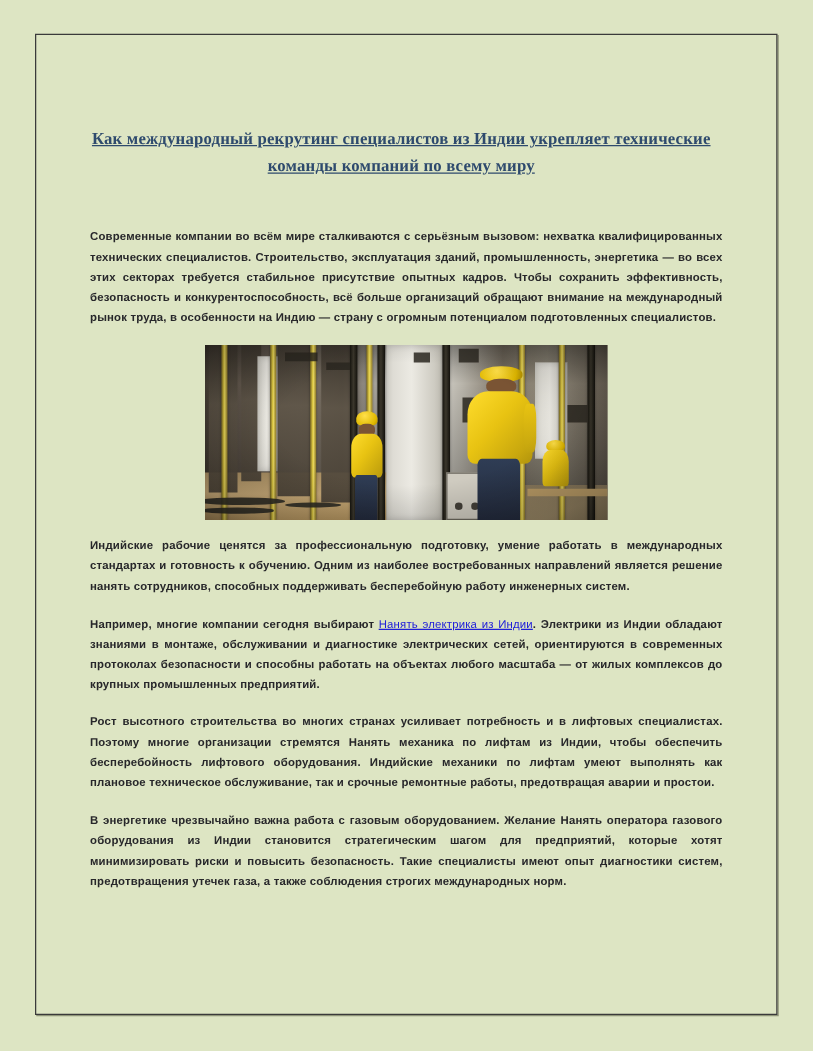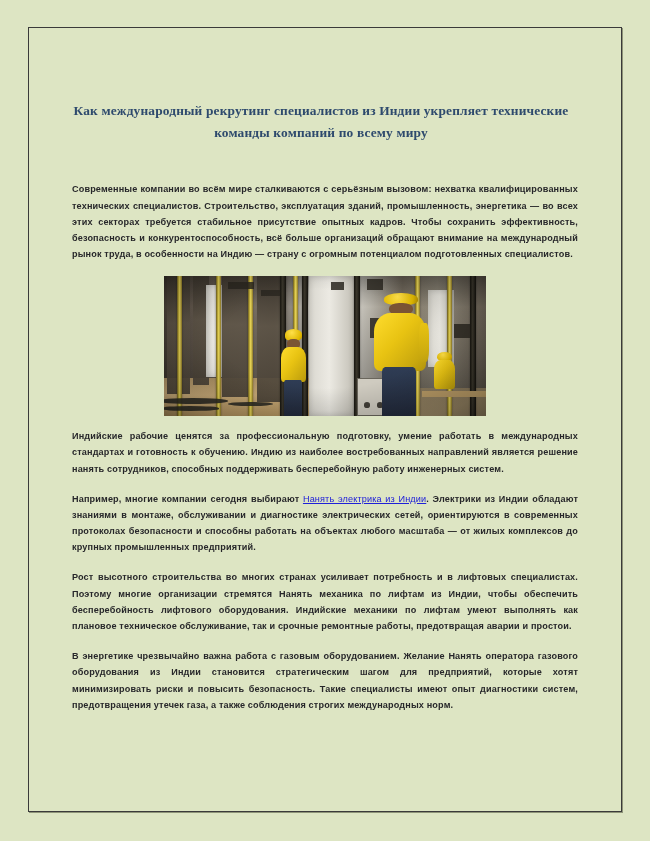--- a/index.html
+++ b/index.html
@@ -38,20 +38,21 @@
   .doc-title {
     margin: 0;
     padding: 72px 48px 0 40px;
     text-align: center;
     font-family: "Liberation Serif", serif;
     font-weight: bold;
     font-size: 13.4px;
     line-height: 1.62;
     color: #2e4a6d;
     letter-spacing: 0.15px;
+    text-decoration: underline;
   }
 
   .body-block {
     padding: 0 43px 0 43px;
   }
 
   p.para {
     margin: 0 0 14px 0;
     font-family: "Liberation Sans", sans-serif;
     font-size: 9.1px;
@@ -263,21 +264,21 @@
             <div class="w-helmet" style="left:10%;top:0;width:70%;height:20%;"></div>
             <div class="w-shirt" style="left:0;top:18%;width:90%;height:60%;"></div>
           </div>
 
           <div class="box" style="left:80%;bottom:14%;width:20%;height:4%;background:#b99b66;opacity:1;"></div>
 
           <div class="vignette"></div>
         </div>
       </div>
 
-      <p class="para after-figure">Индийские рабочие ценятся за профессиональную подготовку, умение работать в международных стандартах и готовность к обучению. Индию из наиболее востребованных направлений является решение нанять сотрудников, способных поддерживать бесперебойную работу инженерных систем.</p>
+      <p class="para after-figure">Индийские рабочие ценятся за профессиональную подготовку, умение работать в международных стандартах и готовность к обучению. Одним из наиболее востребованных направлений является решение нанять сотрудников, способных поддерживать бесперебойную работу инженерных систем.</p>
 
       <p class="para"><span>Например, многие компании сегодня выбирают </span><a class="doc-link" href="#">Нанять электрика из Индии</a><span>. Электрики из Индии обладают знаниями в монтаже, обслуживании и диагностике электрических сетей, ориентируются в современных протоколах безопасности и способны работать на объектах любого масштаба — от жилых комплексов до крупных промышленных предприятий.</span></p>
 
       <p class="para">Рост высотного строительства во многих странах усиливает потребность и в лифтовых специалистах. Поэтому многие организации стремятся Нанять механика по лифтам из Индии, чтобы обеспечить бесперебойность лифтового оборудования. Индийские механики по лифтам умеют выполнять как плановое техническое обслуживание, так и срочные ремонтные работы, предотвращая аварии и простои.</p>
 
       <p class="para">В энергетике чрезвычайно важна работа с газовым оборудованием. Желание Нанять оператора газового оборудования из Индии становится стратегическим шагом для предприятий, которые хотят минимизировать риски и повысить безопасность. Такие специалисты имеют опыт диагностики систем, предотвращения утечек газа, а также соблюдения строгих международных норм.</p>
 
     </div>
   </div>
 </div>

